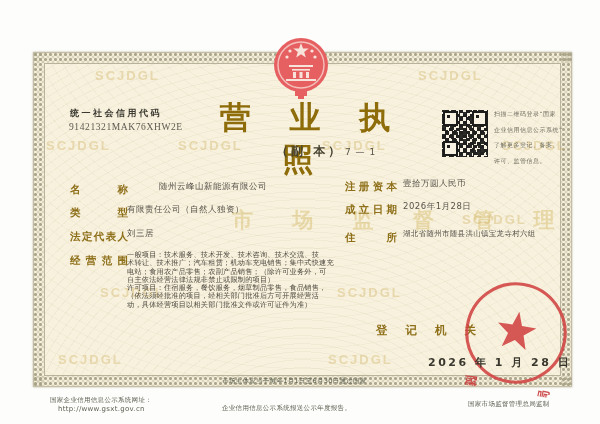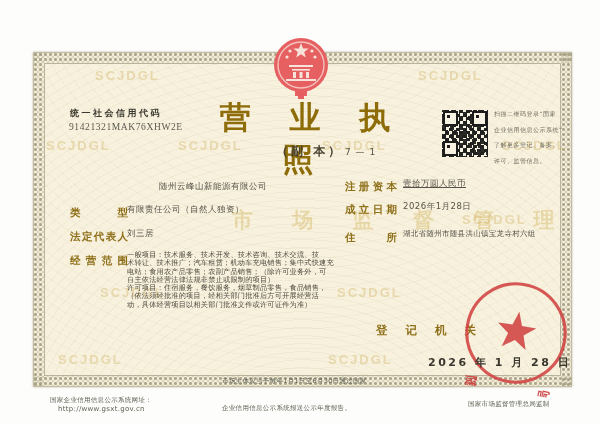--- a/index.html
+++ b/index.html
@@ -115,20 +115,23 @@
     <span class="finder" style="right:1px;top:1px;"></span>
     <span class="finder" style="left:1px;bottom:1px;"></span>
   </div>
   <div class="abs qr-caption" style="left:494px;top:106px;">
     <div>扫描二维码登录“国家</div>
     <div>企业信用信息公示系统”</div>
     <div>了解更多登记、备案、</div>
     <div>许可、监管信息。</div>
   </div>
 
+  <div class="abs" style="left:70px;top:178px;">
+    <span class="flabel w56">名称</span>
+  </div>
   <div class="abs fvalue" style="left:127px;top:181px;margin-left:32px;">随州云峰山新能源有限公司</div>
 
   <div class="abs" style="left:70px;top:201px;text-decoration:underline;">
     <span class="flabel w56">类型</span>
   </div>
   <div class="abs fvalue" style="left:127px;top:204px;">有限责任公司（自然人独资）</div>
 
   <div class="abs" style="left:70px;top:225px;">
     <span class="flabel w56">法定代表人</span>
   </div>
@@ -143,21 +146,21 @@
     <div>电站；食用农产品零售；农副产品销售；（除许可业务外，可</div>
     <div>自主依法经营法律法规非禁止或限制的项目）</div>
     <div>许可项目：住宿服务，餐饮服务，烟草制品零售，食品销售，</div>
     <div>（依法须经批准的项目，经相关部门批准后方可开展经营活</div>
     <div>动，具体经营项目以相关部门批准文件或许可证件为准）</div>
   </div>
 
   <div class="abs" style="left:345px;top:175px;">
     <span class="flabel w52">注册资本</span>
   </div>
-  <div class="abs fvalue" style="left:403px;top:178px;text-decoration:underline;">壹拾万圆人民币</div>
+  <div class="abs fvalue" style="left:403px;top:178px;">壹拾万圆人民币</div>
 
   <div class="abs" style="left:345px;top:198px;">
     <span class="flabel w52">成立日期</span>
   </div>
   <div class="abs fvalue" style="left:403px;top:201px;">2026年1月28日</div>
 
   <div class="abs" style="left:345px;top:226px;">
     <span class="flabel w52">住所</span>
   </div>
   <div class="abs fvalue-sm" style="left:403px;top:229px;width:150px;">湖北省随州市随县洪山镇宝龙寺村六组</div>

